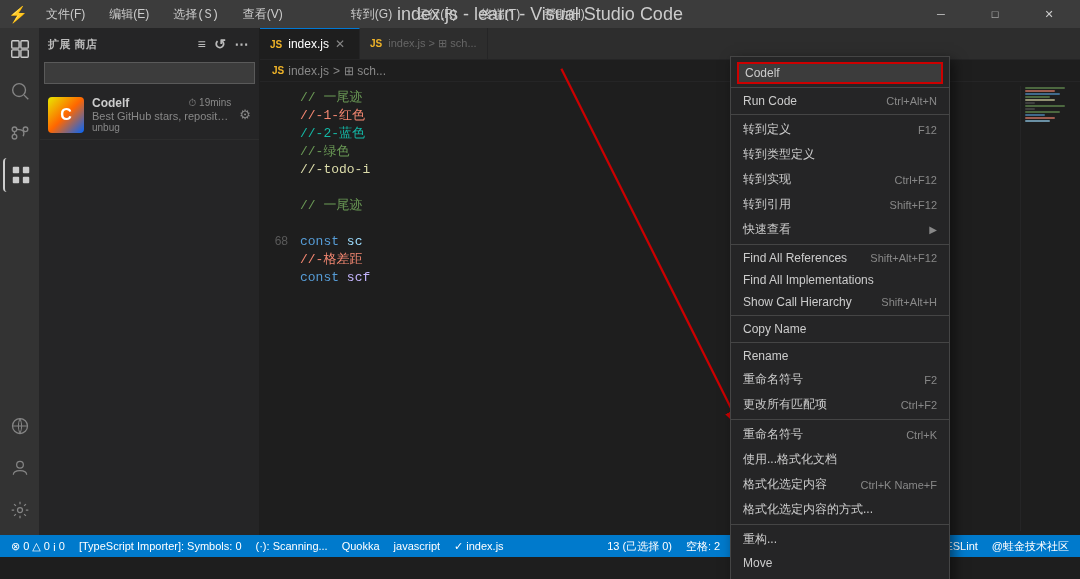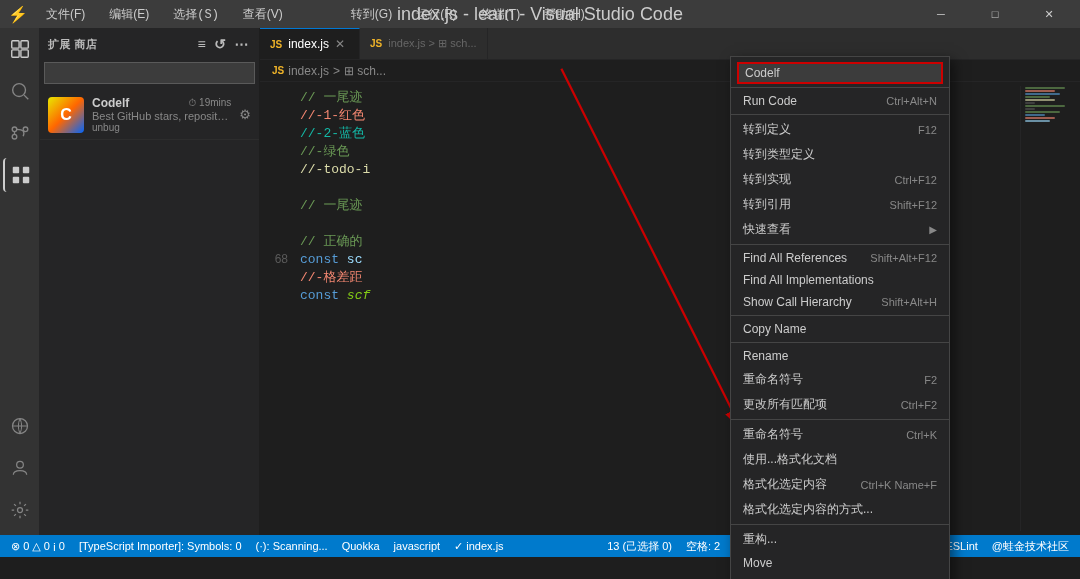--- a/index.html
+++ b/index.html
@@ -532,34 +532,30 @@
           </div>
         <div class="code-line">
             <div class="line-number"></div>
             <div class="line-content comment-green">// 一尾迹</div>
           </div>
         <div class="code-line">
             <div class="line-number"></div>
             <div class="line-content"></div>
           </div>
         <div class="code-line">
-            <div class="line-number"></div>
-            <div class="line-content comment-green">// 正确的</div>
-          </div>
-        <div class="code-line">
             <div class="line-number">68</div>
             <div class="line-content"><span style="color:#569cd6;">const</span> <span style="color:#9cdcfe;">sc</span></div>
           </div>
         <div class="code-line">
             <div class="line-number"></div>
             <div class="line-content comment-red">//-格差距</div>
           </div>
         <div class="code-line">
             <div class="line-number"></div>
-            <div class="line-content"><span style="color:#569cd6;">const</span> <span style="color:#84cc16;font-style:italic;">scf</span></div>
+            <div class="line-content"><span style="color:#569cd6;">const</span> <span style="color:#c4b5fd;">scf</span></div>
           </div>
       </div>
 
       <div class="minimap">
         <div class="minimap-line" style="background:#6a9955; width:40px;"></div>
         <div class="minimap-line" style="background:#f48771; width:30px;"></div>
         <div class="minimap-line" style="background:#569cd6; width:35px;"></div>
         <div class="minimap-line" style="background:#6a9955; width:25px;"></div>
         <div class="minimap-line" style="background:#dcdcaa; width:30px;"></div>
         <div class="minimap-line" style="background:#555; width:10px;"></div>

